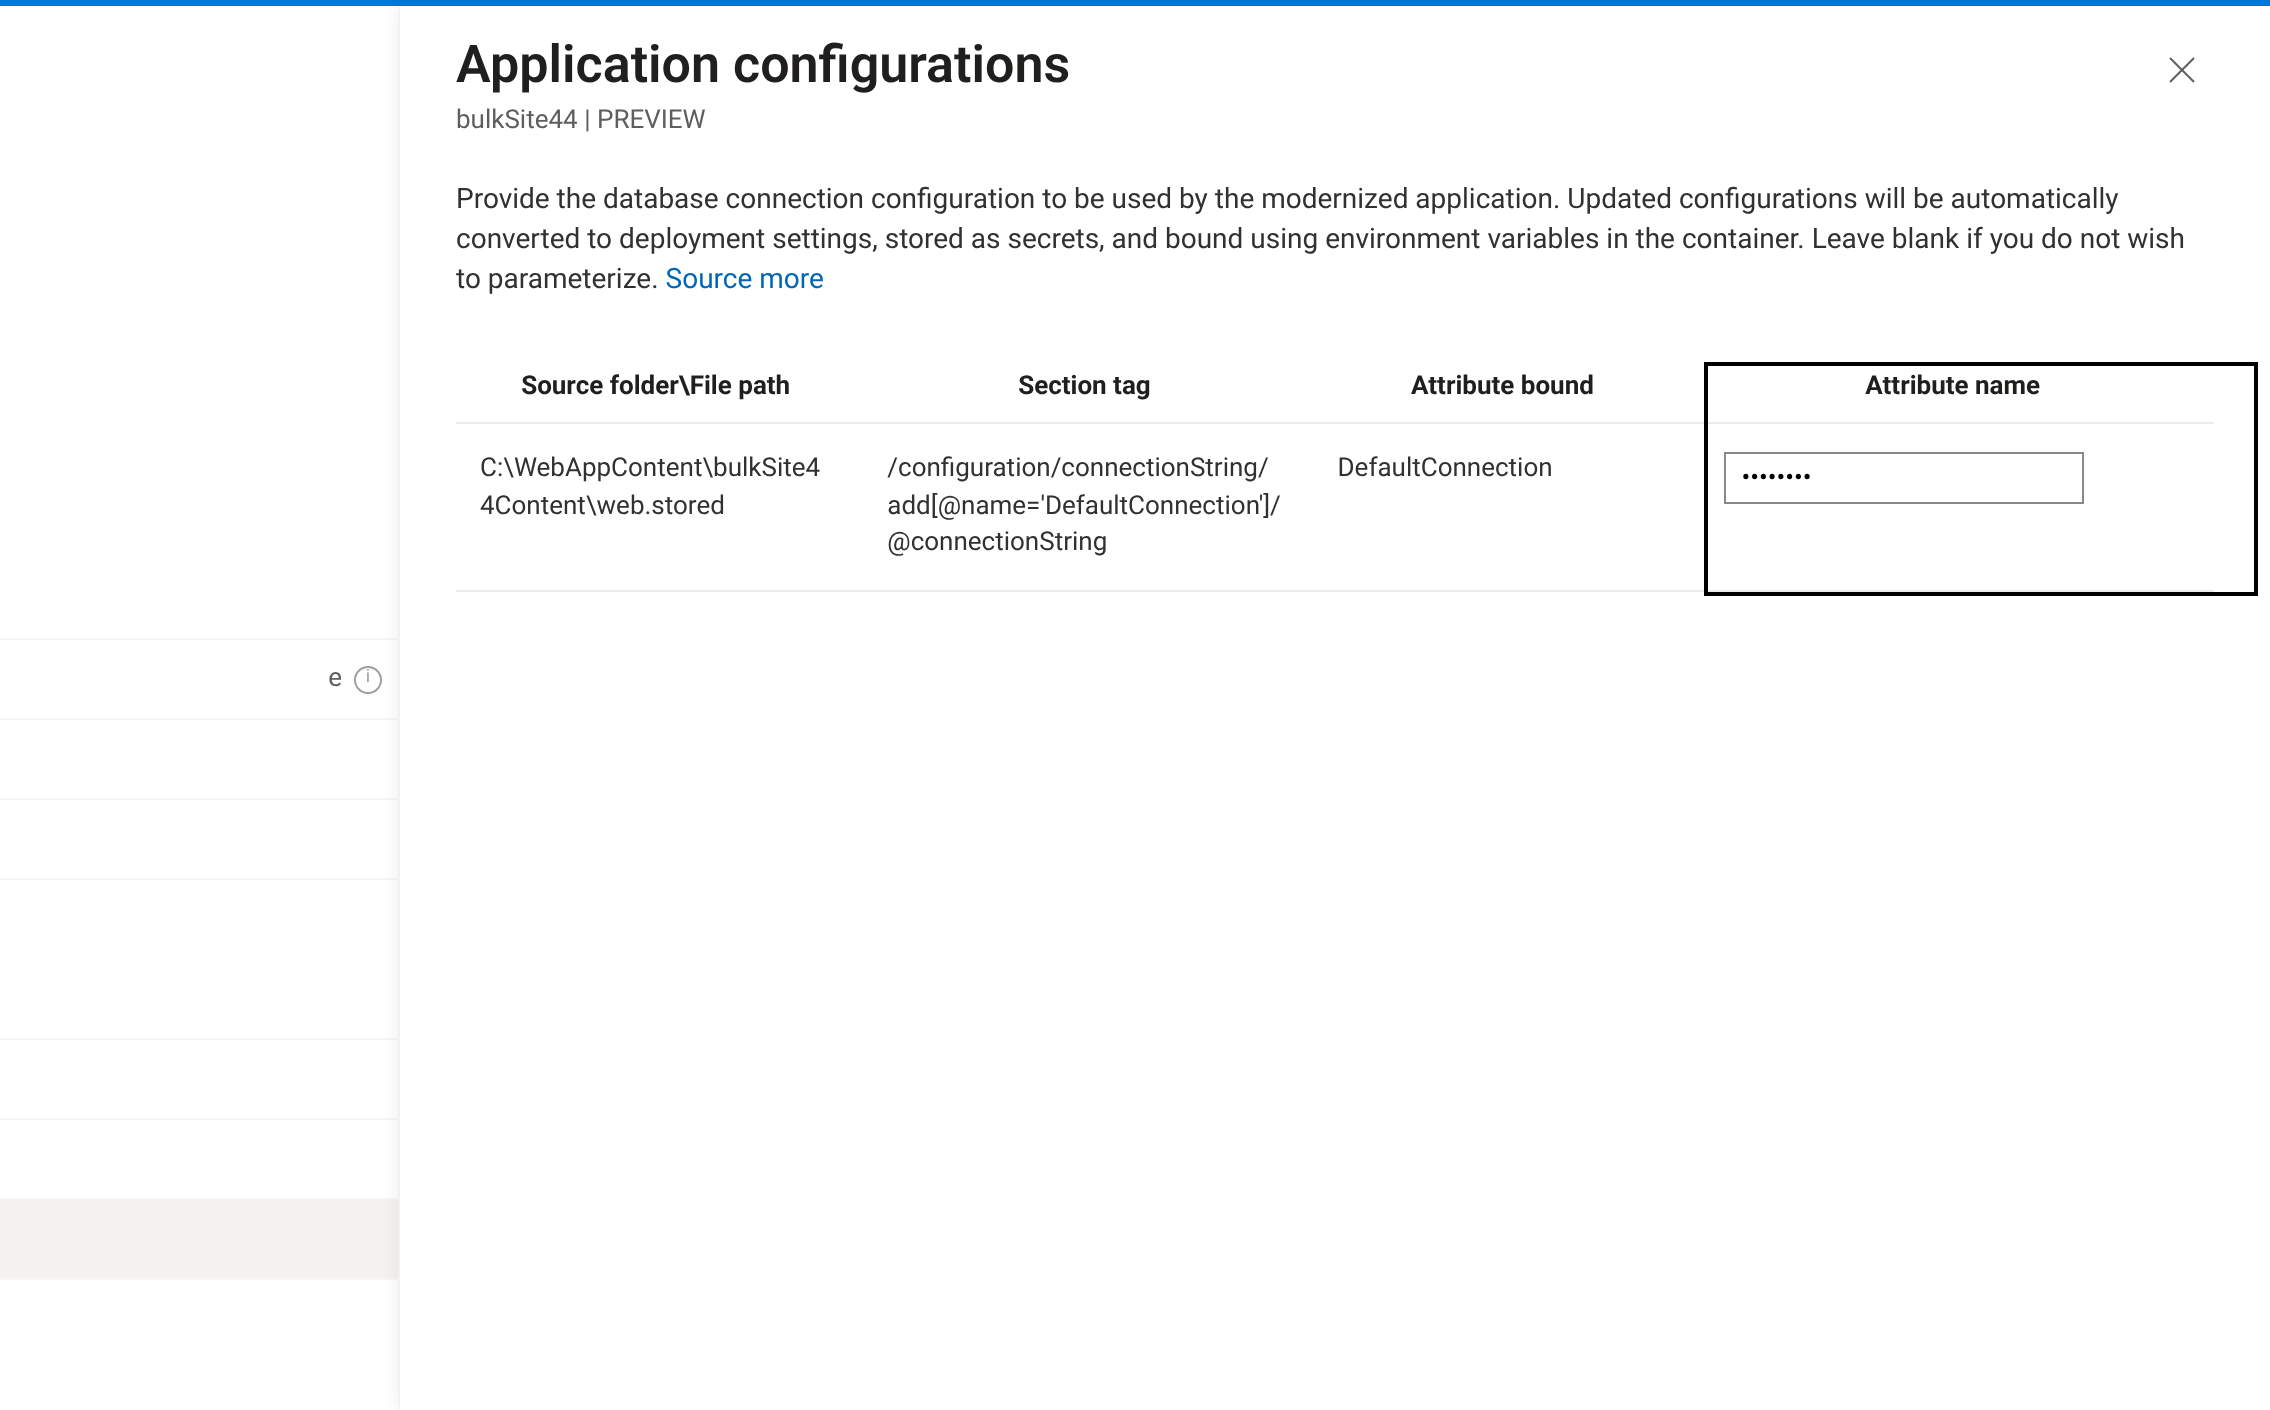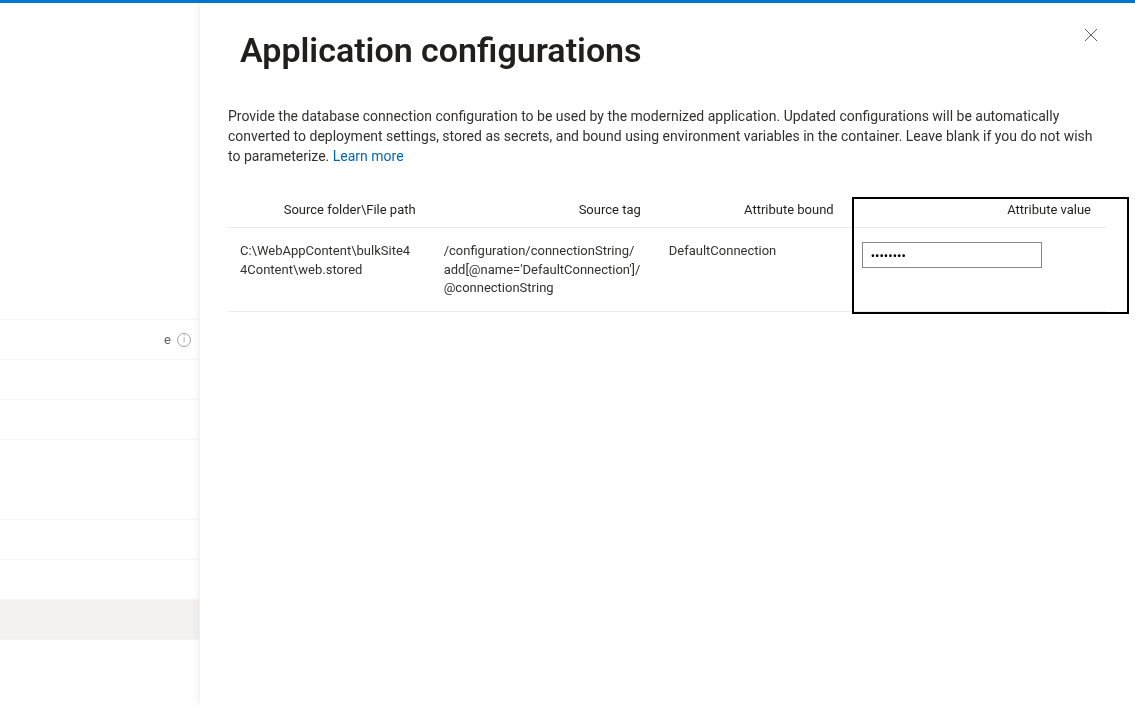--- a/index.html
+++ b/index.html
@@ -78,22 +78,22 @@
       background: #ffffff;
       box-shadow: -2px 0 8px rgba(0,0,0,0.06);
       padding: 14px 28px 20px 28px;
     }
     .panel-header {
       display: flex;
       align-items: flex-start;
     }
     .panel-header .titles { flex: 1 1 auto; }
     h1.page-title {
-      margin: 12px;
-      font-size: 34px;
+      margin: 0;
+      font-size: 26px;
       font-weight: 600;
       line-height: 1.25;
       color: var(--text-dark);
     }
     .subtitle {
       margin-top: 3px;
       font-size: 13px;
       color: var(--text-light);
     }
     .close-btn {
@@ -120,22 +120,22 @@
       text-decoration: none;
     }
     
     .config-table {
       margin-top: 26px;
       width: 100%;
       border-collapse: collapse;
       font-size: 13px;
     }
     .config-table th {
-      text-align: right;
-      font-weight: 400;
+      text-align: center;
+      font-weight: 700;
       padding: 10px 16px 10px 12px;
       border-bottom: 1px solid var(--border-light);
       color: var(--text-dark);
       vertical-align: middle;
       font-size: 13px;
     }
     .config-table td {
       text-align: left;
       padding: 14px 16px 14px 12px;
       border-bottom: 1px solid var(--border-light);
@@ -187,48 +187,53 @@
     <div class="leftnav-row"></div>
     <div class="leftnav-row"></div>
     <div class="leftnav-row selected"></div>
     <div class="leftnav-row"></div>
   </aside>
 
   <main class="panel">
     <div class="panel-header">
       <div class="titles">
         <h1 class="page-title">Application configurations</h1>
+        <div class="subtitle">
+          <span>bulkSite44</span>
+          <span> | </span>
+          <span>PREVIEW</span>
+        </div>
       </div>
       <button class="close-btn" aria-label="Close">
         <svg viewBox="0 0 14 14">
           <line x1="1" y1="1" x2="13" y2="13" stroke="currentColor" stroke-width="1"></line>
           <line x1="13" y1="1" x2="1" y2="13" stroke="currentColor" stroke-width="1"></line>
         </svg>
       </button>
     </div>
 
     <p class="description">
       <span>Provide the database connection configuration to be used by the modernized application. Updated configurations will be automatically converted to deployment settings, stored as secrets, and bound using environment variables in the container. Leave blank if you do not wish to parameterize.</span>
       <span> </span>
-      <a href="#">Learn more</a>
+      <a href="#">Source more</a>
     </p>
 
     <table class="config-table">
       <colgroup>
         <col class="col-source">
           <col class="col-section">
           <col class="col-attrname">
           <col class="col-attrval">
       </colgroup>
       <thead>
         <tr>
           <th>Source folder\File path</th>
-          <th>Source tag</th>
+          <th>Section tag</th>
           <th>Attribute bound</th>
-          <th>Attribute value</th>
+          <th>Attribute name</th>
         </tr>
       </thead>
       <tbody>
         <tr>
           <td>C:\WebAppContent\bulkSite44Content\web.stored</td>
           <td>/configuration/connectionString/add[@name='DefaultConnection']/@connectionString</td>
           <td>DefaultConnection</td>
           <td class="highlight-cell">
             <input type="password" class="val-input" value="••••••••" style="">
             <div class="highlight-box"></div>

